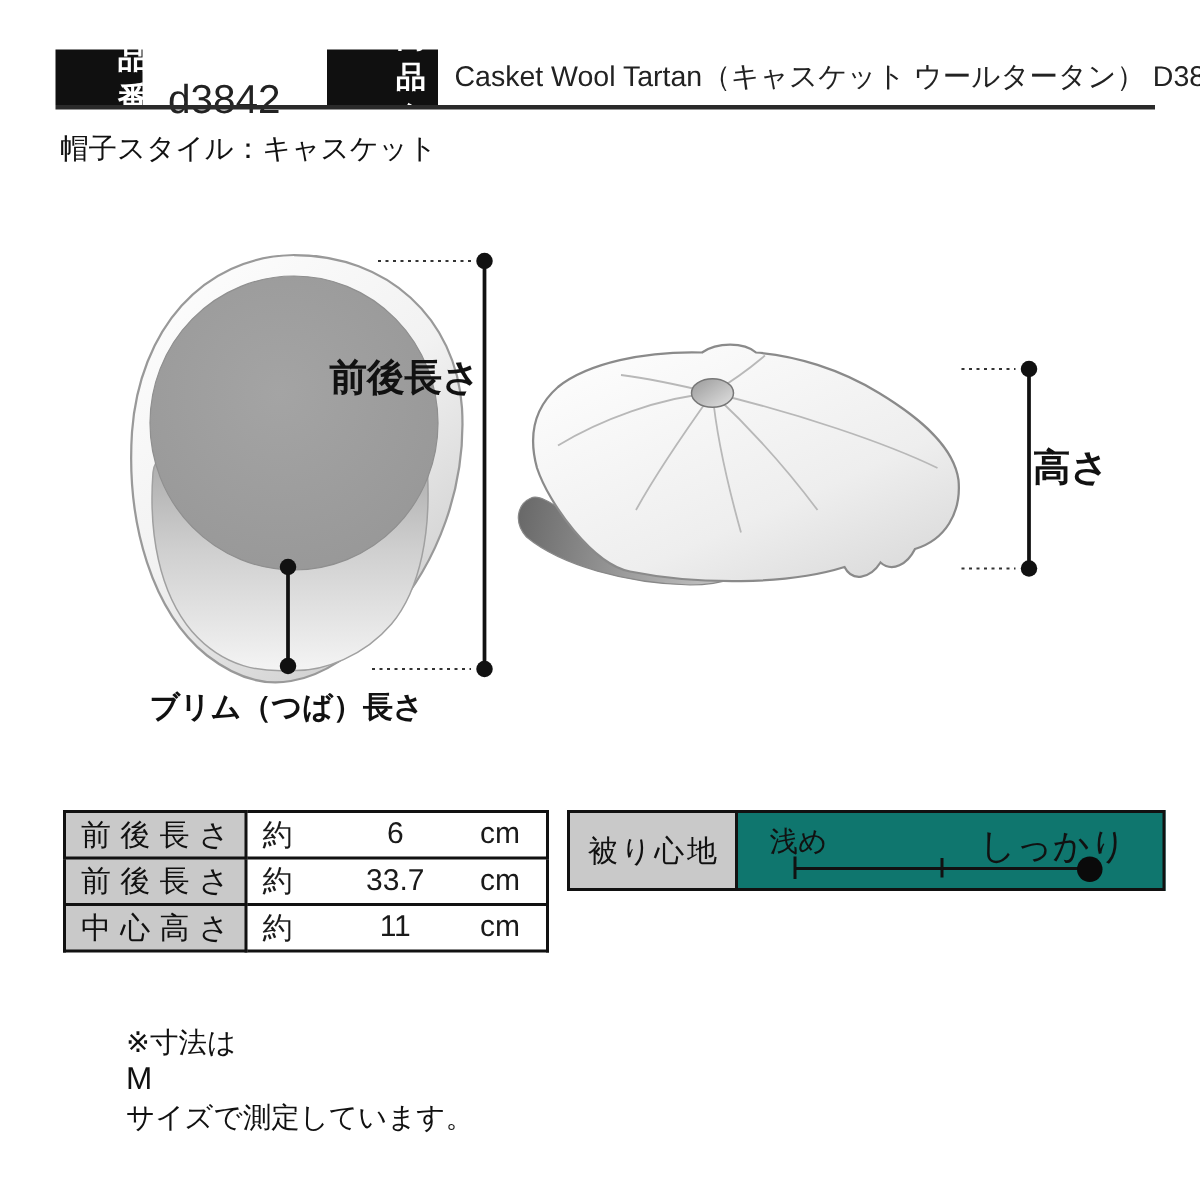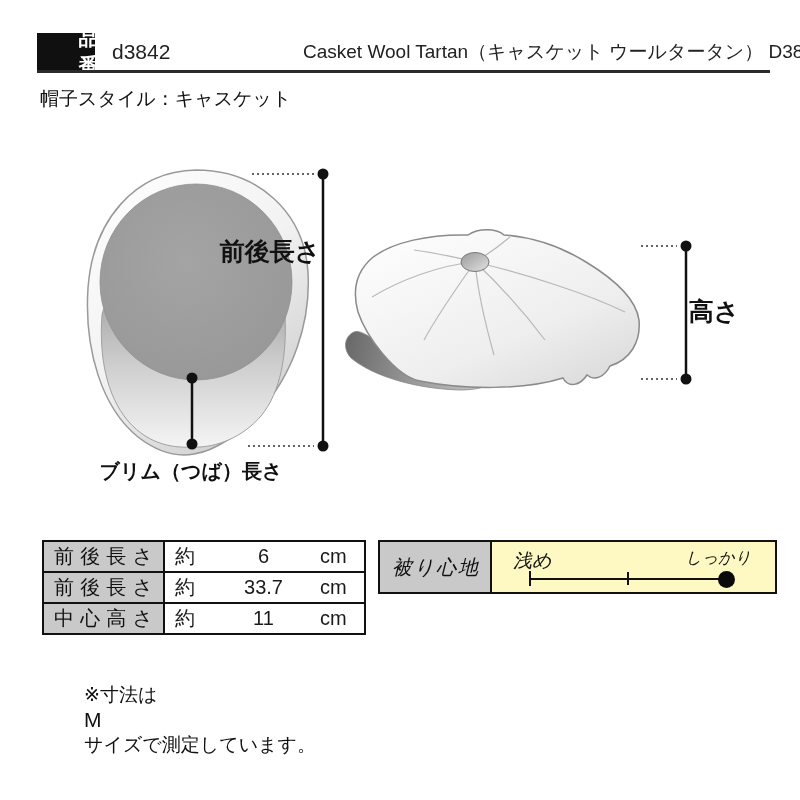--- a/index.html
+++ b/index.html
@@ -11,22 +11,22 @@
   }
   
   .tag {
     position:absolute; background:#101010; color:#ffffff;
     display:flex; align-items:center; justify-content:center;
     font-size:20px; font-weight:600; letter-spacing:1px;padding-left:46px;
   }
   .tag-item-number { left:37px; top:33px; width:58px; height:37px; }
   .tag-product-name { left:218px; top:33px; width:74px; height:37px; }
   .item-number-value {
-    position:absolute; left:112px; top:33px; height:37px; line-height:37px;
-    font-size:21px; color:#222;
+    position:absolute; left:112px; top:48px; height:37px; line-height:37px;
+    font-size:27px; color:#222;
   }
   .product-name-value {
     position:absolute; left:303px; top:33px; height:37px; line-height:37px;
     font-size:19px; color:#222; white-space:nowrap;
   }
   .header-rule { position:absolute; left:37px; top:70px; width:733px; height:3px; background:#2a2a2a; }
   .style-line { position:absolute; left:40px; top:86px; font-size:19px; font-weight:500; color:#111; }
 
   
   .diagram-svg { position:absolute; left:0; top:140px; }
@@ -44,50 +44,51 @@
   }
   .spec-table td.val { width:201px; background:#fff; padding:0 10px; }
   .val-flex { display:flex; align-items:center; width:100%; }
   .val-flex .approx { width:32px; text-align:left; }
   .val-flex .num   { flex:1; text-align:center; }
   .val-flex .unit  { min-width:34px; text-align:left; }
 
   
   .comfort {
     position:absolute; left:378px; top:540px; width:399px; height:54px;
-    border:2px solid #111; display:flex; background:#fef9c3;font-style:italic;
+    border:2px solid #111; display:flex; background:#0f766e;
   }
   .comfort-label {
     width:112px; background:#c9c9c9; border-right:2px solid #111;
     display:flex; align-items:center; padding:0 12px; font-size:20px; font-weight:500; color:#111;
   }
   .comfort-label span { flex:1; text-align:justify; text-align-last:justify; }
   .comfort-scale { flex:1; position:relative; }
   .scale-shallow { position:absolute; left:21px; top:6px; font-size:19px; color:#111; }
-  .scale-firm    { position:absolute; right:24px; top:6px; font-size:16px; color:#111; }
+  .scale-firm    { position:absolute; right:24px; top:6px; font-size:24px; color:#111; }
   .scale-line { position:absolute; left:38px; top:36px; width:197px; height:2px; background:#111; }
   .scale-tick-left { position:absolute; left:37px; top:29px; width:2px; height:15px; background:#111; }
   .scale-tick-mid  { position:absolute; left:135px; top:30px; width:2px; height:13px; background:#111; }
   .scale-dot { position:absolute; left:226px; top:29px; width:17px; height:17px; border-radius:50%; background:#0a0a0a; }
 
   
   .note {
     position:absolute; left:40px; top:682px; display:flex; align-items:baseline;
     font-size:19px; color:#111;flex-direction:column;
   }
   .note .note-size { margin-left:33px; font-size:21px; }
   .note .note-suffix { margin-left:44px; }
 </style>
 </head>
 <body>
 
 <div class="canvas">
 
   <div class="tag tag-item-number">品番</div>
   <div class="item-number-value">d3842</div>
+  <div class="tag tag-product-name">商品名</div>
   <div class="product-name-value">Casket Wool Tartan（キャスケット ウールタータン） D3842</div>
   <div class="header-rule"></div>
   <div class="style-line">帽子スタイル：キャスケット</div>
 
   <svg class="diagram-svg" width="800" height="380" viewBox="0 0 800 380">
     <defs>
       <linearGradient id="gradShell" x1="0" y1="0" x2="0.65" y2="1">
         <stop offset="0" stop-color="#ffffff"></stop>
         <stop offset="0.55" stop-color="#f2f2f2"></stop>
         <stop offset="1" stop-color="#cfcfcf"></stop>

